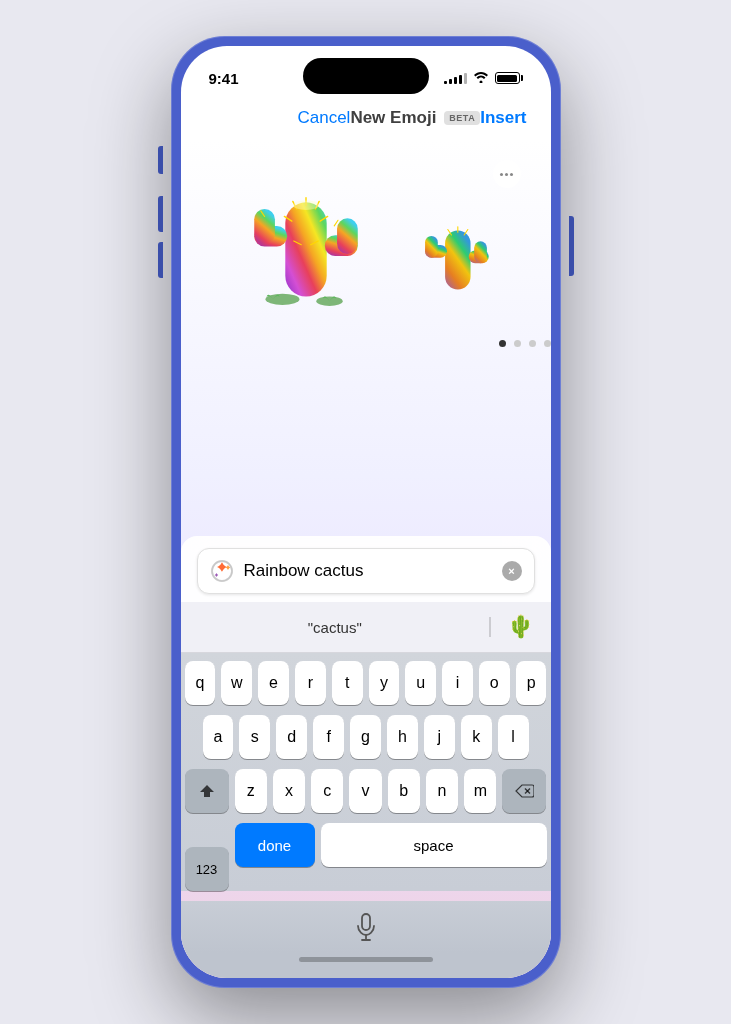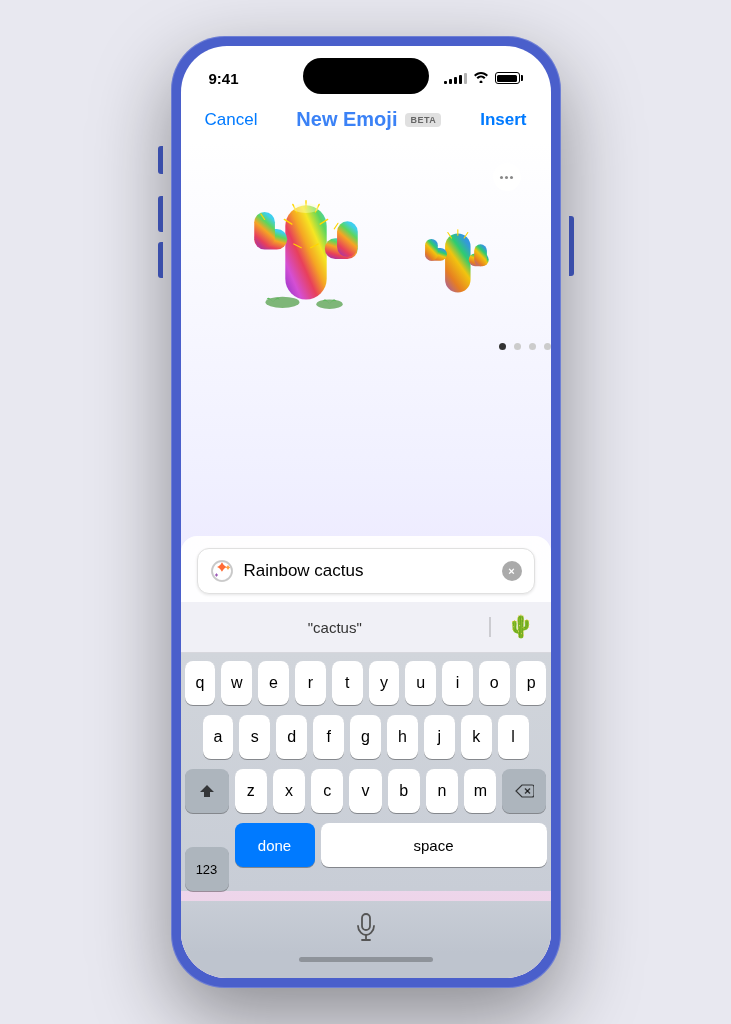--- a/index.html
+++ b/index.html
@@ -150,21 +150,21 @@
       width: 126px;
       height: 36px;
       background: #000;
       border-radius: 20px;
       z-index: 20;
     }
 
     
     .nav-bar {
       display: flex;
-      justify-content: space-between;
+      justify-content: flex-end;
       align-items: center;
       padding: 12px 24px;
       background: transparent;
       position: relative;
       z-index: 5;
     }
 
     .nav-cancel {
       font-size: 17px;
       color: #007aff;
@@ -172,23 +172,23 @@
       cursor: pointer;
     }
 
     .nav-title-wrapper {
       display: flex;
       align-items: center;
       gap: 8px;
     }
 
     .nav-title {
-      font-size: 20px;
+      font-size: 17px;
       font-weight: 600;
-      color: #3b82f6;
+      color: #404040;
     }
 
     .beta-badge {
       background: #e0e0e0;
       color: #666;
       font-size: 9px;
       font-weight: 600;
       padding: 2px 5px;
       border-radius: 4px;
       letter-spacing: 0.5px;

